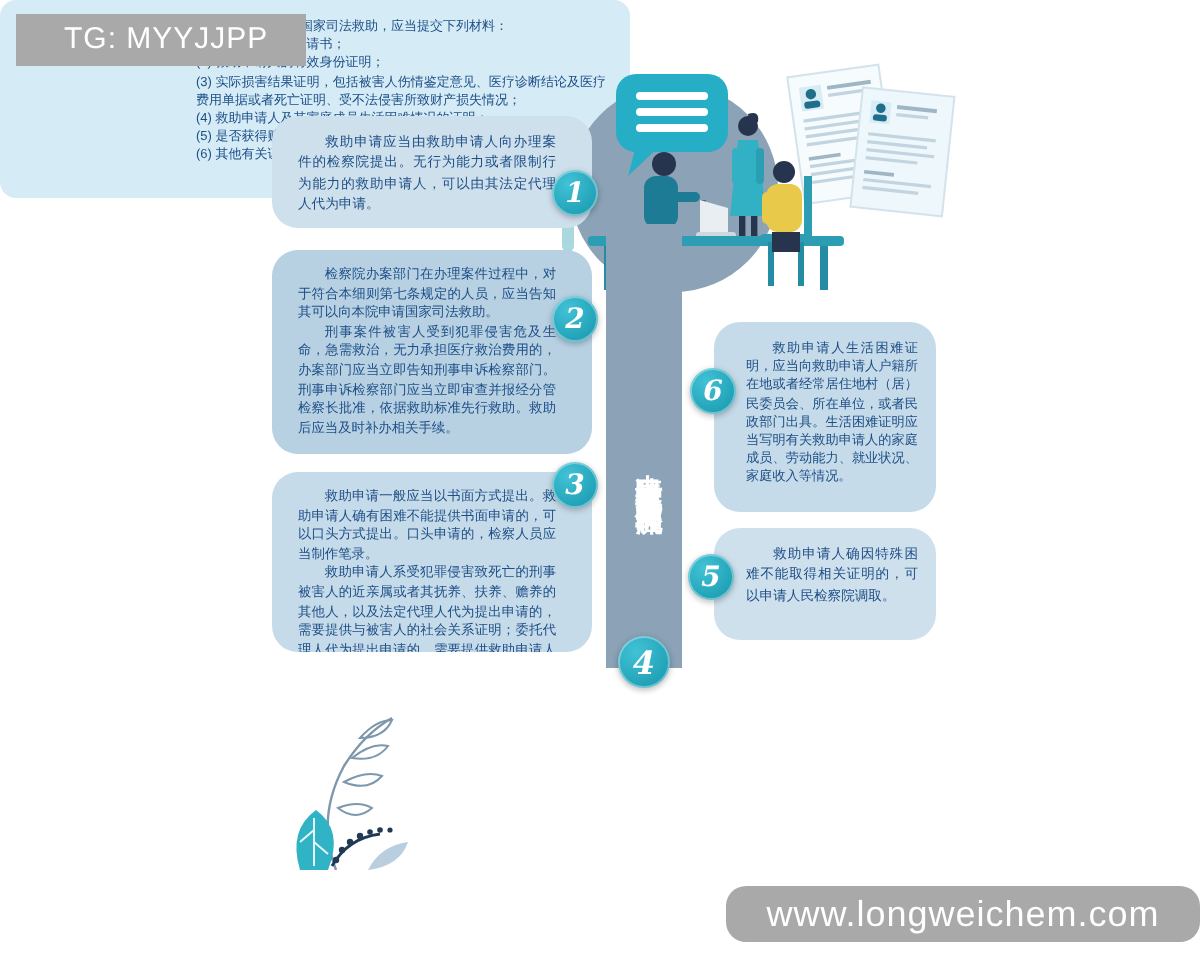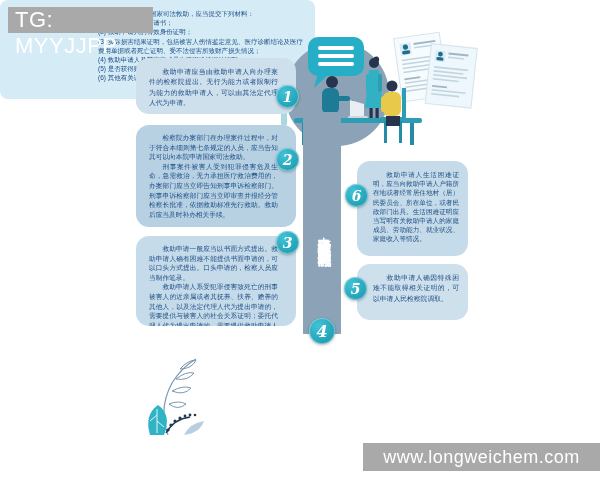--- a/index.html
+++ b/index.html
@@ -1,22 +1,22 @@
 <!DOCTYPE html>
 <html><head>
 <meta charset="utf-8">
 <style>
   * { margin:0; padding:0; box-sizing:border-box; }
   html,body { width:600px; height:480px; }
   body { background:#fff; font-family:"Liberation Sans","DejaVu Sans",sans-serif; position:relative; overflow:hidden; }
 
   .tag-box { position:absolute; left:8px; top:7px; width:145px; height:26px; background:#a9a9a9;
-             color:#fff; font-size:22px; line-height:26px; padding-left:7px; letter-spacing:.5px; }
+             color:#fff; font-size:15px; line-height:26px; padding-left:24px; letter-spacing:.5px; }
   .footer-bar { position:absolute; left:363px; top:443px; width:237px; height:28px; background:#a9a9a9;
-                color:#fff; font-size:18px; line-height:28px; text-align:center; letter-spacing:.5px; }
+                color:#fff; font-size:18px; line-height:28px; text-align:center; letter-spacing:.5px;border-radius:10px; }
 
   .band { position:absolute; left:303px; top:112px; width:38px; height:222px; background:#8ba2b7; }
   .vtitle { position:absolute; left:311px; top:146px; height:180px; width:22px;
             writing-mode:vertical-rl; text-orientation:upright; color:#fff;
             font-weight:bold; font-size:13.5px; letter-spacing:1.6px; text-align:center; }
 
   .card { position:absolute; border-radius:13px; color:#1d4e86; overflow:hidden; }
   .card p { text-align:justify; text-indent:2em; }
   .c1 { left:136px; top:58px;  width:160px; height:56px;  background:#cfe0ed; padding:9px 18px 6px 13px; }
   .c2 { left:136px; top:125px; width:160px; height:102px; background:#b7d1e3; padding:8px 18px 6px 13px; }

